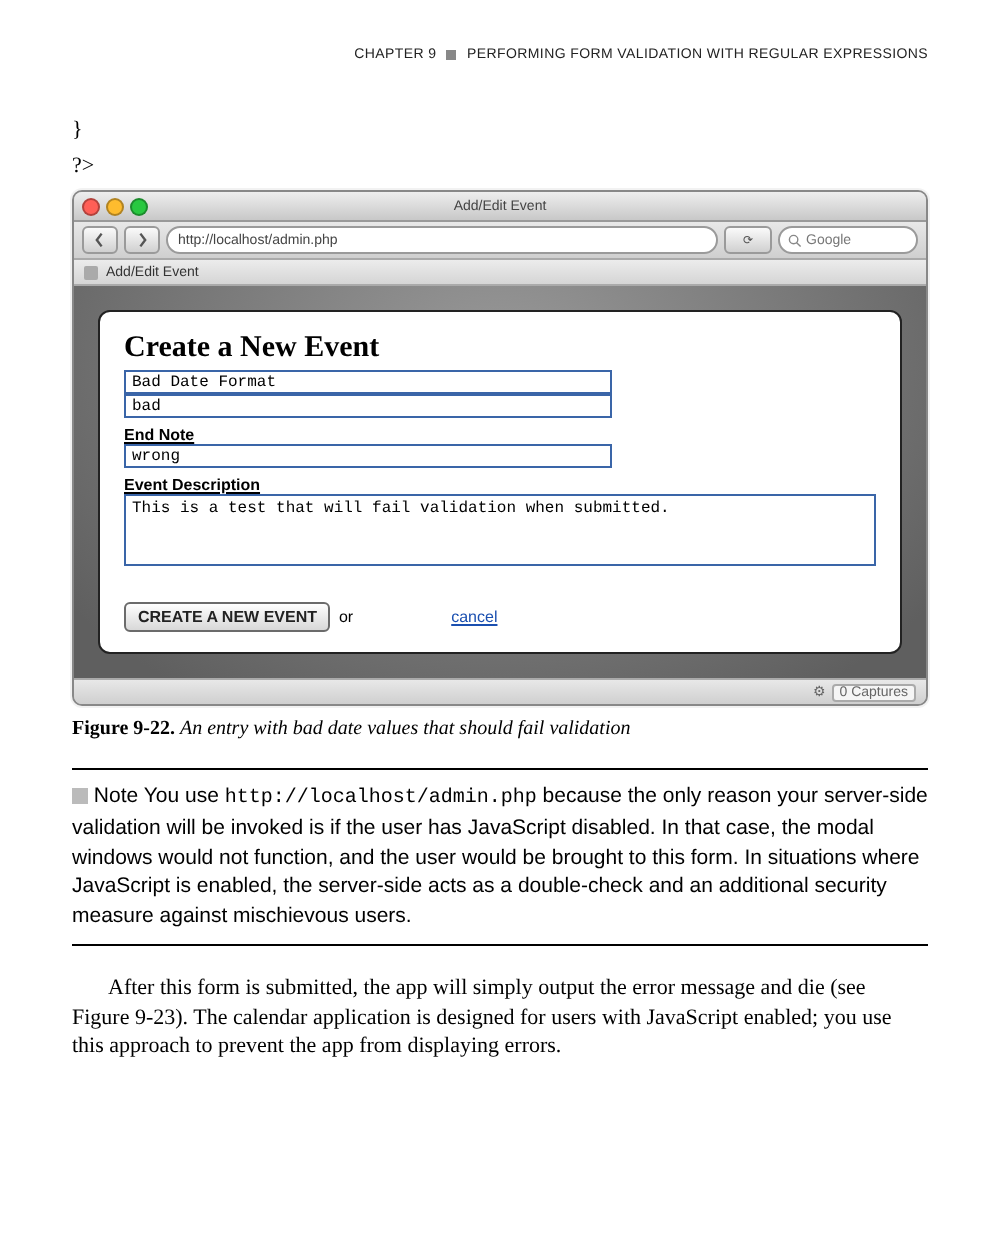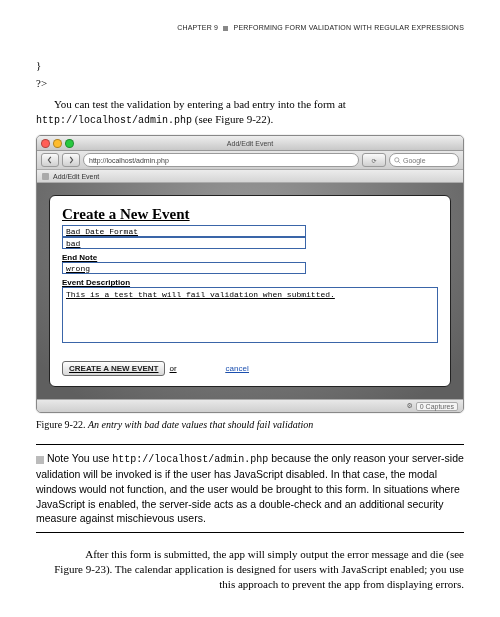--- a/index.html
+++ b/index.html
@@ -97,52 +97,52 @@
     border-bottom:1px solid #aaa; font-size:7px; color:#333;
     display:flex; align-items:center; padding:0 5px; gap:4px;
   }
   .bm-icon{width:7px;height:7px;background:#aaa;border-radius:1px;}
   .content-area{
     background: radial-gradient(ellipse at 50% 20%, #9a9a9a, #5f5f5f 90%);
     padding: 12px;
   }
   .form-panel{
     background:#fff; border:1.5px solid #222; border-radius:6px;
-    padding:10px 12px; box-sizing:border-box;text-decoration:underline;
+    padding:10px 12px; box-sizing:border-box;
   }
   .form-title{ font-family:Georgia,serif; font-size:15px; font-weight:bold; margin:0 0 2px;}
   .form-label{ font-size:8px; font-weight:bold; margin-top:4px; display:block; text-decoration: underline;}
   .form-input{
     width:65%; border:1px solid #3a65a8; height:12px; font-size:8px;
     padding:0 3px; font-family:"Courier New",monospace; box-sizing:border-box;
     display:block;
   }
   .form-textarea{
-    width:100%; height:56px; border:1px solid #3a65a8; font-size:8px;
+    width:100%; height:36px; border:1px solid #3a65a8; font-size:8px;
     padding:2px 3px; font-family:"Courier New",monospace; box-sizing:border-box;
     resize:none; display:block;
   }
   .submitrow{ margin-top:18px; display:flex; align-items:center; gap:4px;}
   .submitbtn{
     background: linear-gradient(#fefefe,#d8d8d8);
     border:1px solid #6b6b6b; border-radius:3px; font-size:8px;
     font-weight:bold; padding:2px 6px; color:#222;
     font-family: Arial, sans-serif;
   }
   .or{ font-size:8px;}
   .cancel{ font-size:8px; color:#1a4fb0; text-decoration:underline;padding-left:45px;}
   .statusbar{
     height:12px; background:linear-gradient(#e8e8e8,#cfcfcf);
     border-top:1px solid #aaa; display:flex; align-items:center;
     justify-content:flex-end; padding:0 5px; font-size:7px; color:#666; gap:3px;
   }
   .zonebox{ border:1px solid #aaa; border-radius:2px; padding:0 3px; background:#f5f5f5;}
 
   .figcap{ font-size:10px; margin:6px 0 14px; }
-  .figcap b{ font-weight:normal; font-style: normal; text-align: right; }
+  .figcap b{ font-weight:bold; font-style: normal; text-align: right; }
   .figcap span.it{ font-style: italic; }
 
   hr.rule{ border:none; border-top:1px solid #000; margin:0;}
 
   .note{
     font-family: Arial, Helvetica, sans-serif;
     font-size:10.5px; line-height:1.4; margin:6px 0;
   }
   .note .sq{
     display:inline-block;width:8px;height:8px;background:#bbb;
@@ -158,23 +158,20 @@
 
   <div class="running-header">
     <span>CHAPTER 9</span>
     <span class="sq"></span>
     <span>PERFORMING FORM VALIDATION WITH REGULAR EXPRESSIONS</span>
   </div>
 
   <p class="code-sym">}</p>
   <p class="code-sym" style="margin-top:6px;">?&gt;</p>
 
-  <p class="para indent">
-    <span>You can test the validation by entering a bad entry into the form at </span><span class="mono">http://localhost/admin.php</span><span> (see Figure 9-22).</span>
-  </p>
 
   <div class="browser">
     <div class="titlebar">
       <div class="traffic">
         <div class="dot red"></div>
         <div class="dot yel"></div>
         <div class="dot grn"></div>
       </div>
       <div class="titlecenter">Add/Edit Event</div>
     </div>
@@ -241,15 +238,15 @@
     <span class="it">An entry with bad date values that should fail validation</span>
   </p>
 
   <hr class="rule">
   <p class="note">
     <span class="sq"></span>
     <b>Note</b><span> You use </span><span class="mono">http://localhost/admin.php</span><span> because the only reason your server-side validation will be invoked is if the user has JavaScript disabled. In that case, the modal windows would not function, and the user would be brought to this form. In situations where JavaScript is enabled, the server-side acts as a double-check and an additional security measure against mischievous users.</span>
   </p>
   <hr class="rule">
 
-  <p class="para indent" style="margin-top:14px;text-align:right;">After this form is submitted, the app will simply output the error message and die (see Figure 9-23). The calendar application is designed for users with JavaScript enabled; you use this approach to prevent the app from displaying errors.</p>
+  <p class="para indent" style="margin-top:14px;">After this form is submitted, the app will simply output the error message and die (see Figure 9-23). The calendar application is designed for users with JavaScript enabled; you use this approach to prevent the app from displaying errors.</p>
 
 </div>
 
 </body></html>

